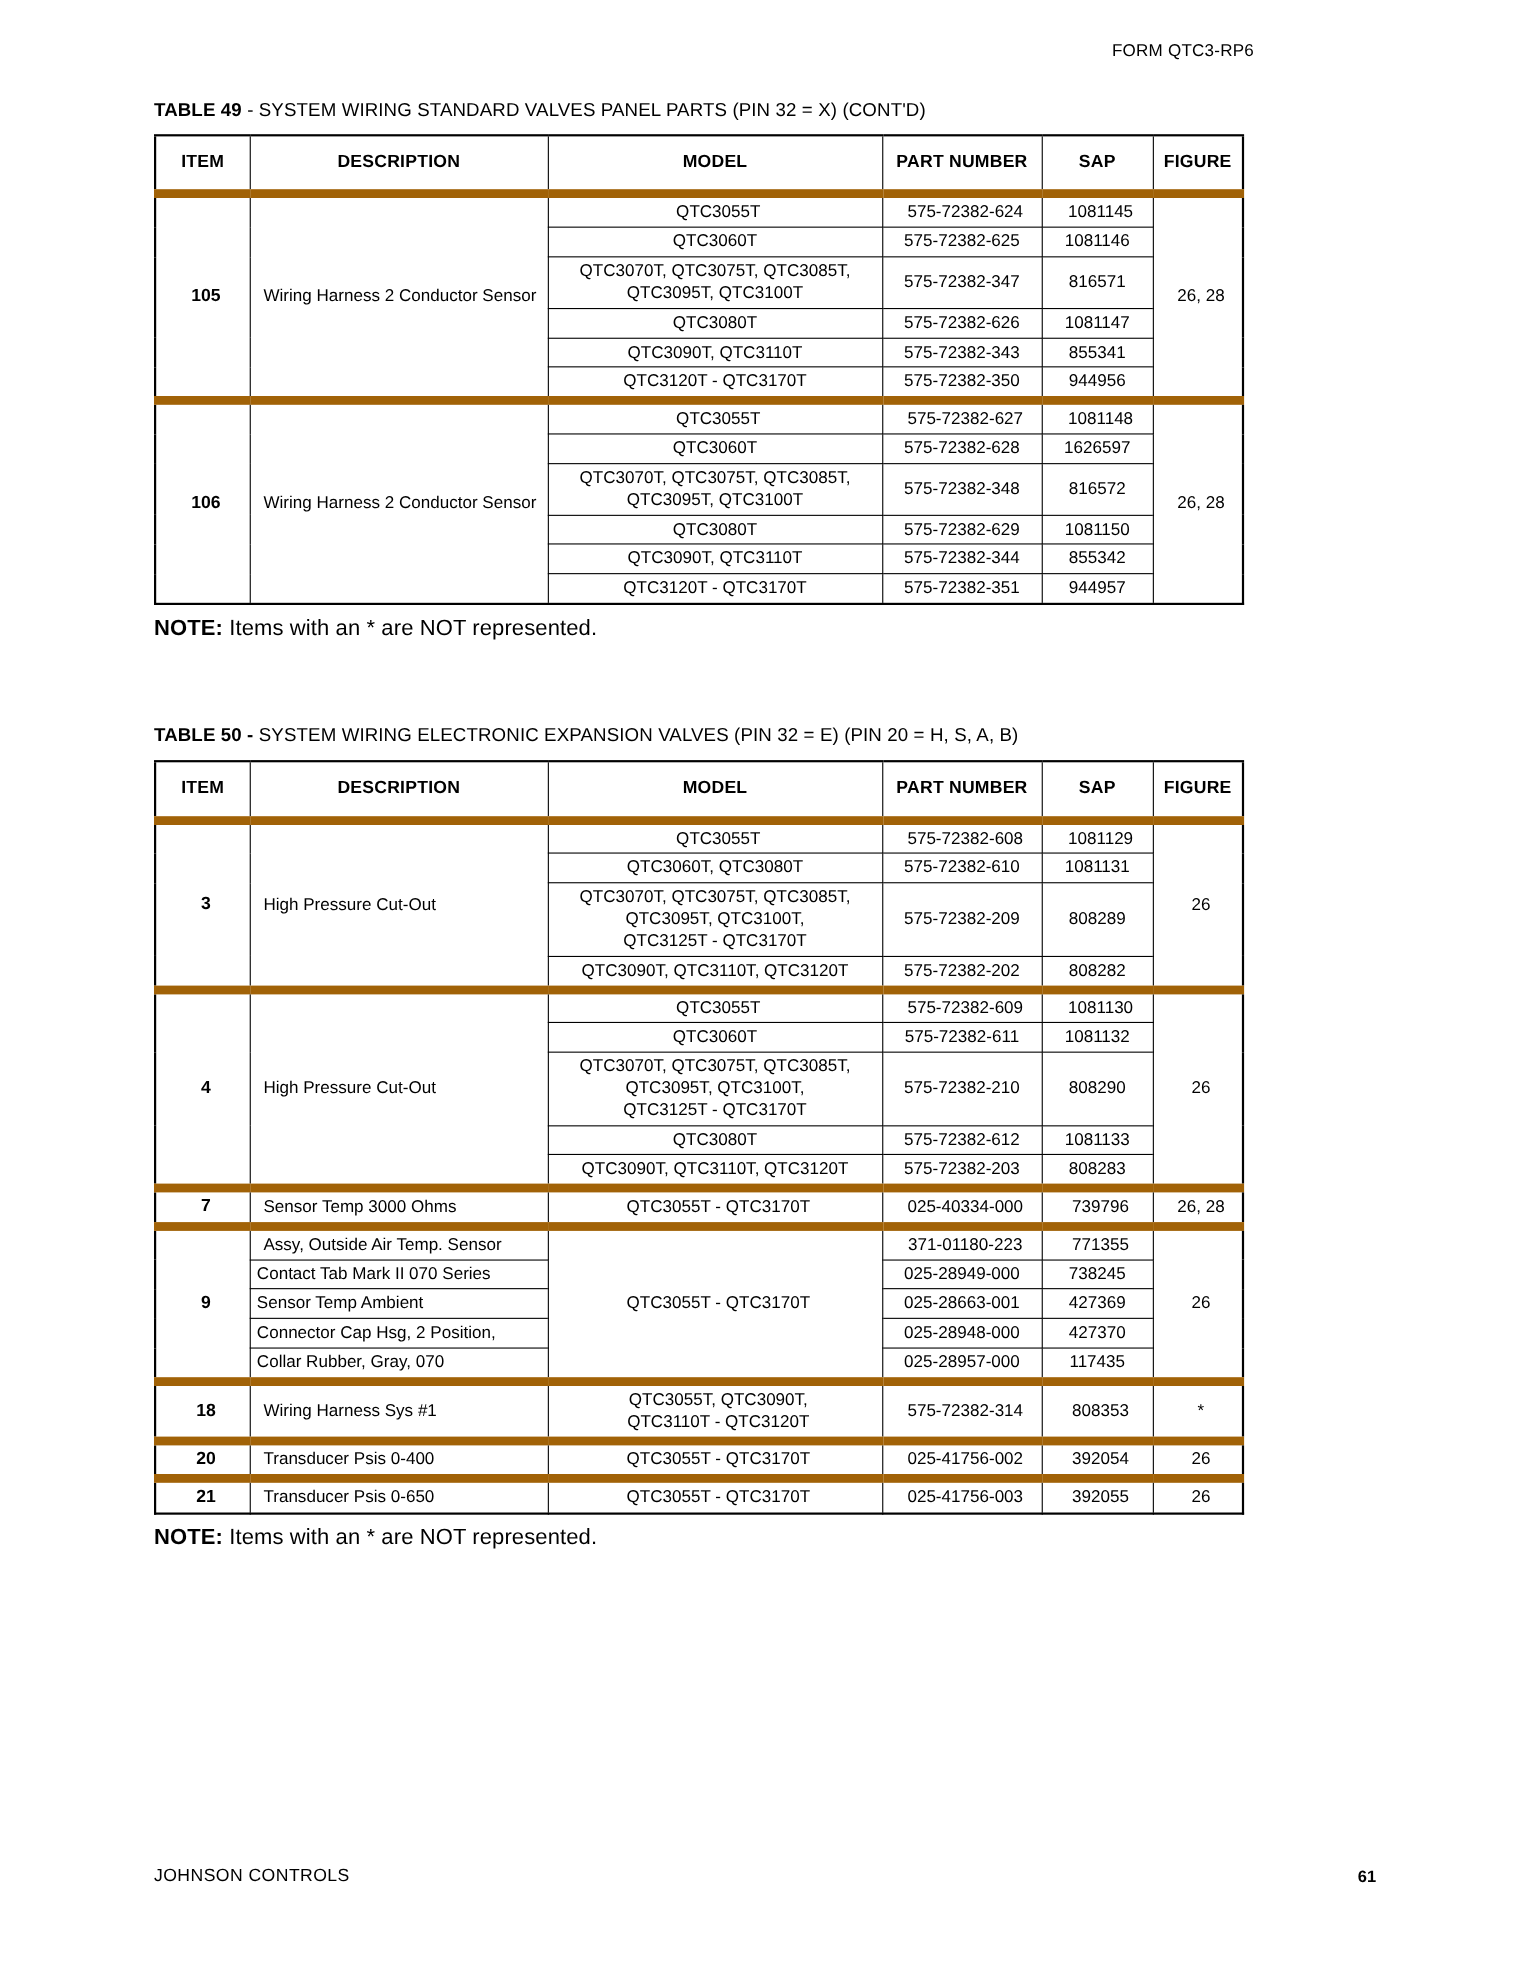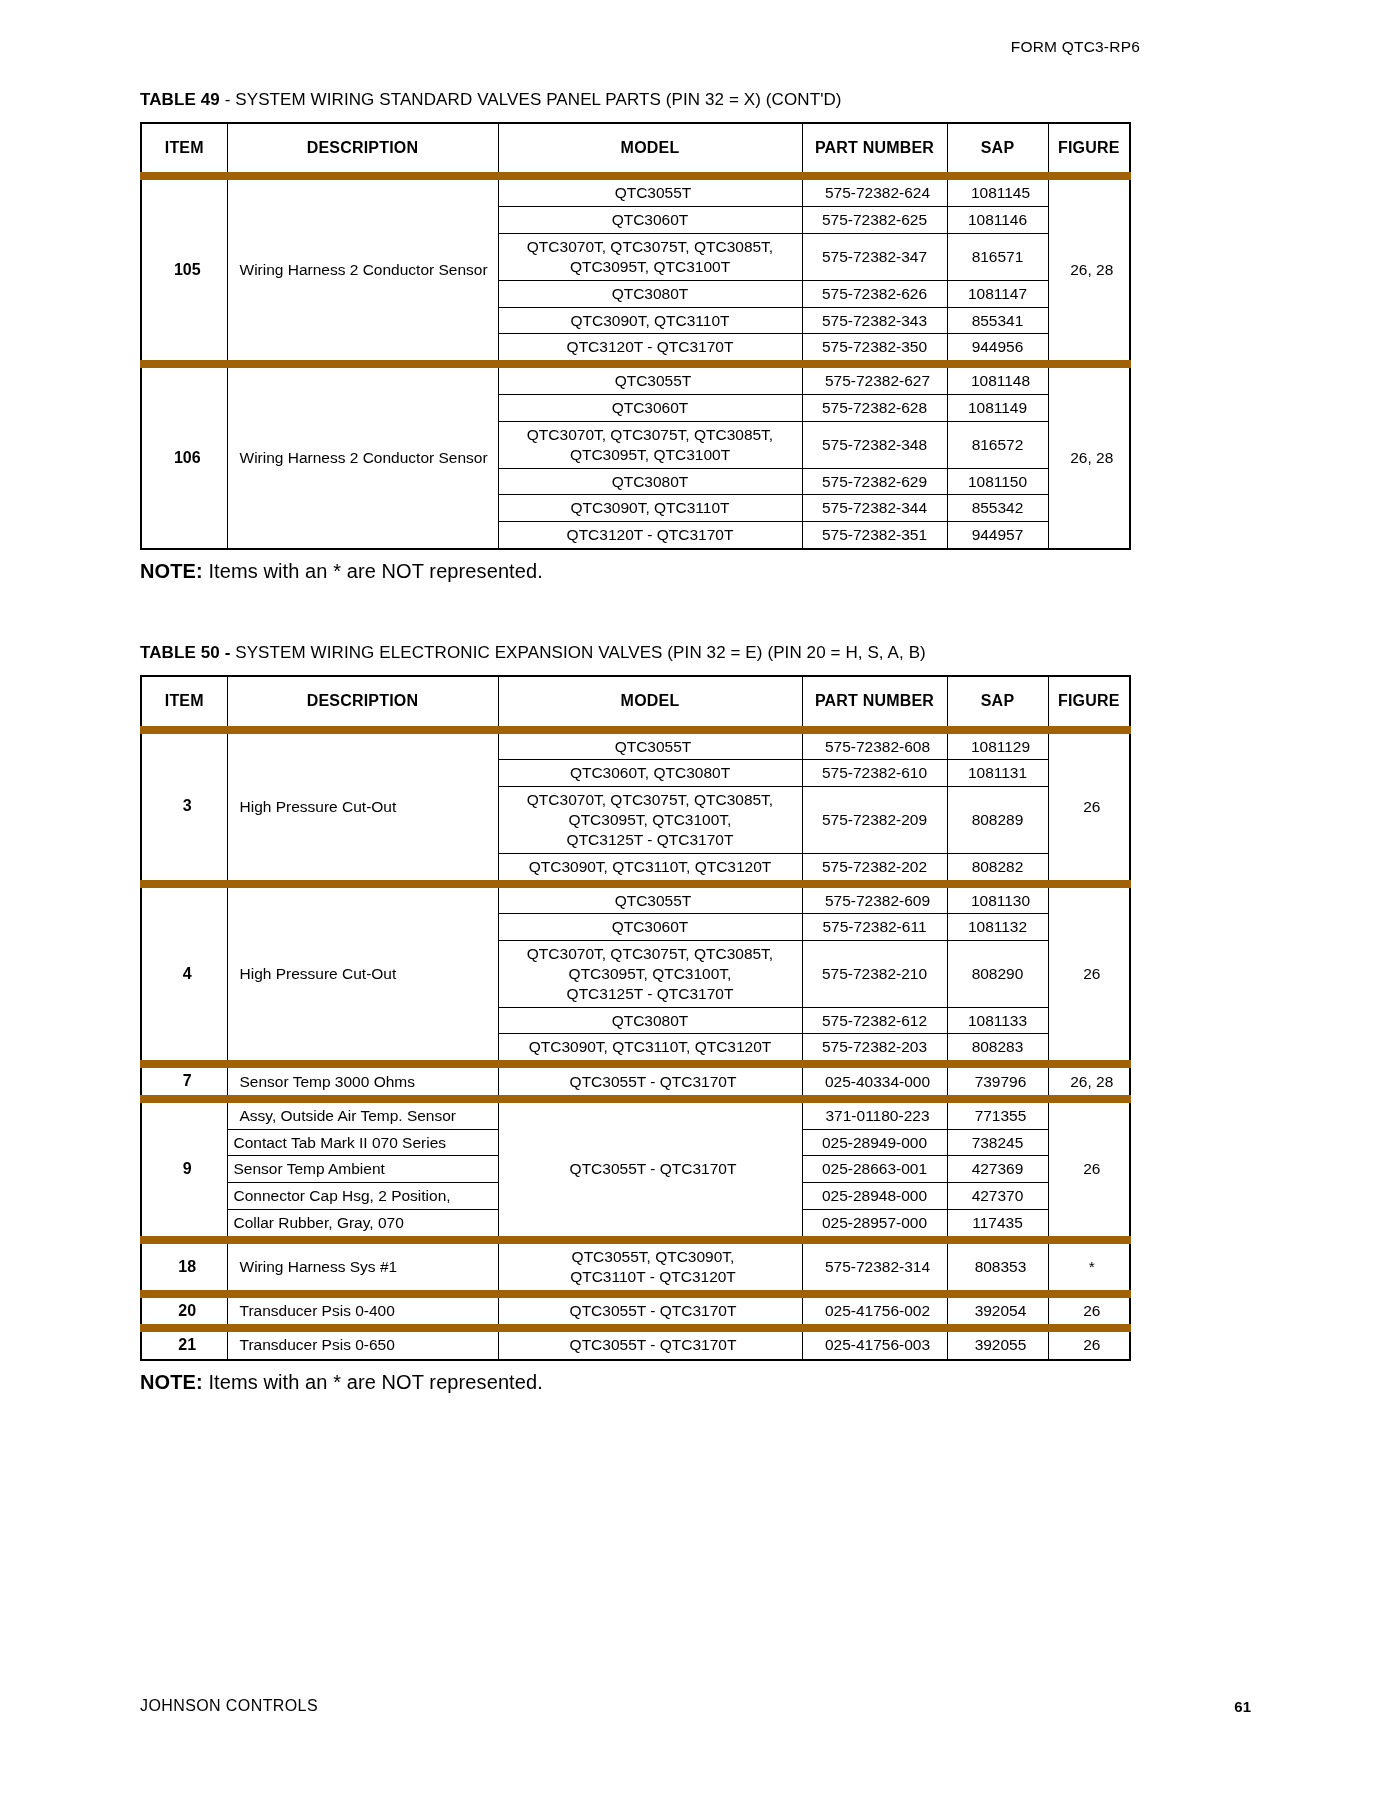--- a/index.html
+++ b/index.html
@@ -36,21 +36,21 @@
   .table-caption {
     font-size: 17px;
     letter-spacing: 0.1px;
     margin: 0;
     padding: 0;
     white-space: nowrap;
   }
   .table-caption .strong { font-weight: bold; }
 
   .caption-49 { margin-top: 32px; margin-bottom: 12px; }
-  .caption-50 { margin-top: 0px; margin-bottom: 12px; }
+  .caption-50 { margin-top: 16px; margin-bottom: 12px; }
 
   
   table.parts {
     border-collapse: collapse;
     width: 989px;
     table-layout: fixed;
     font-size: 15.5px;
   }
   table.parts th, table.parts td {
     border: 1px solid #000000;
@@ -187,21 +187,21 @@
           <td class="item grp-left" rowspan="6">106</td>
           <td class="desc" rowspan="6">Wiring Harness 2 Conductor Sensor</td>
           <td class="model">QTC3055T</td>
           <td class="part">575-72382-627</td>
           <td class="sap">1081148</td>
           <td class="fig grp-right" rowspan="6">26, 28</td>
         </tr>
         <tr>
           <td class="model">QTC3060T</td>
           <td class="part">575-72382-628</td>
-          <td class="sap">1081149</td>
+          <td class="sap">1626597</td>
         </tr>
         <tr>
           <td class="model">QTC3070T, QTC3075T, QTC3085T,<br>QTC3095T, QTC3100T</td>
           <td class="part">575-72382-348</td>
           <td class="sap">816572</td>
         </tr>
         <tr>
           <td class="model">QTC3080T</td>
           <td class="part">575-72382-629</td>
           <td class="sap">1081150</td>

